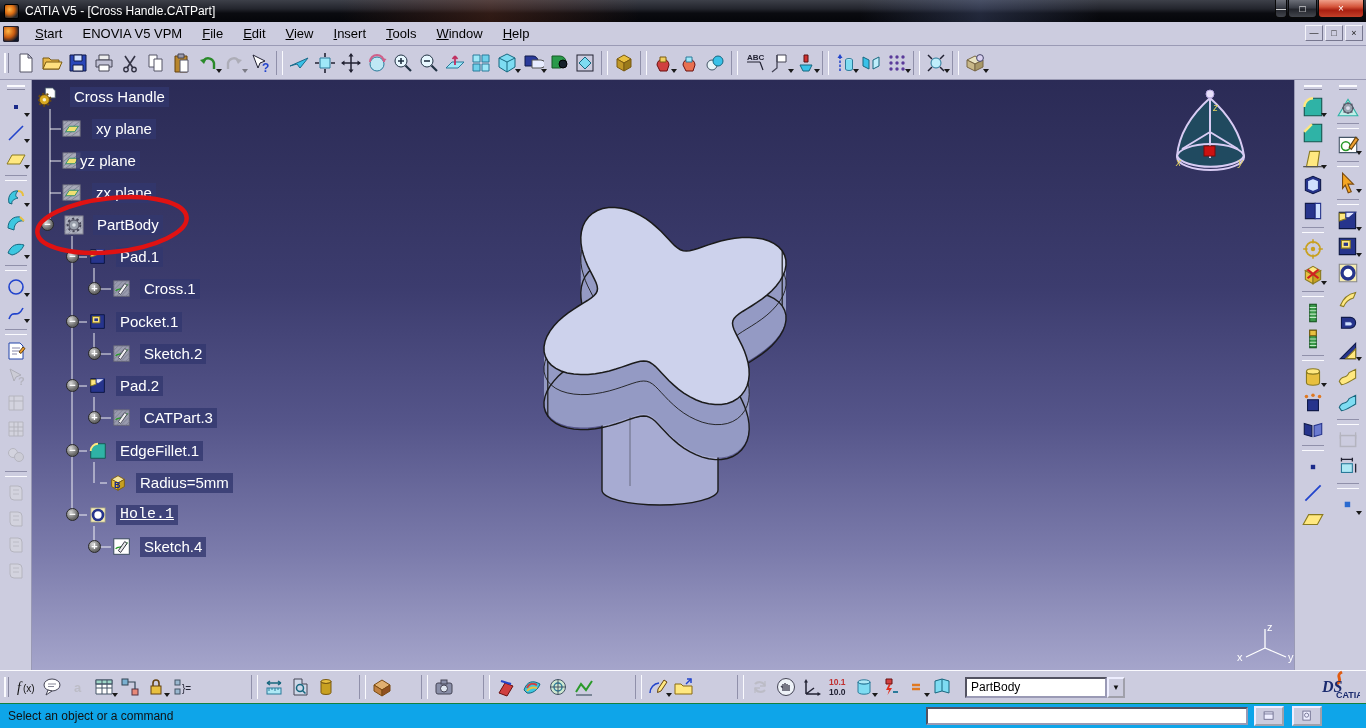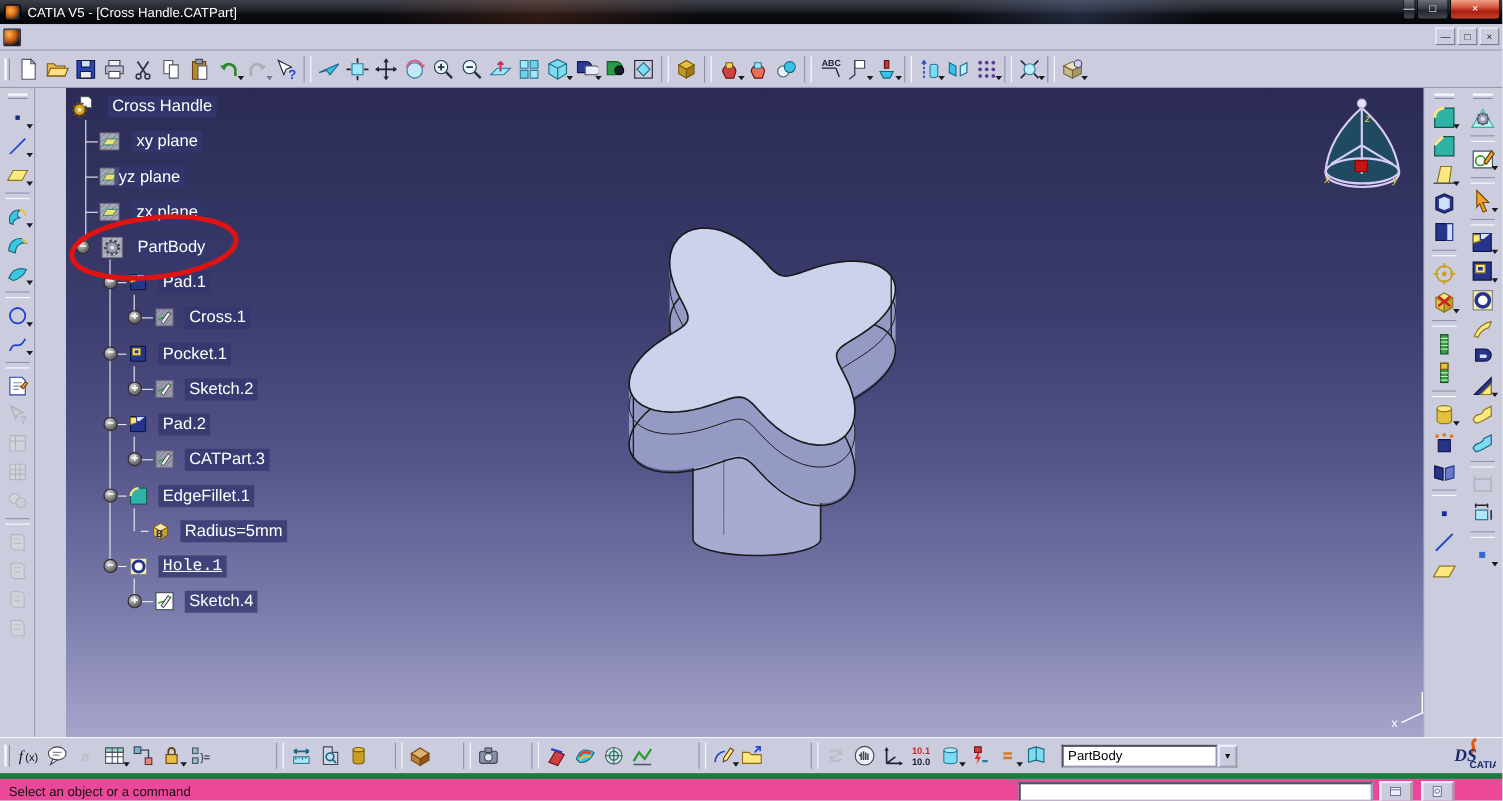--- a/index.html
+++ b/index.html
@@ -41,38 +41,38 @@
   .vhandle { width:18px; height:5px; border-top:2px solid #fafafe; border-bottom:1px solid #8888a0; margin:3px 0 4px 0; flex:0 0 auto; }
 
   .main { display:flex; height:590px; }
   .vtb { background:#ccccdf; display:flex; flex-direction:column; align-items:center; padding-top:2px; }
   .vtb.left { width:32px; border-right:1px solid #9a9ab5; }
   .right-rail { width:72px; display:flex; border-left:1px solid #9a9ab5; }
   .right-rail .vtb { width:36px; }
 
   
   .viewport { position:relative; flex:1; overflow:hidden;
-    background:linear-gradient(180deg,#2b2b56 0%,#32325f 15%,#3c3c6e 35%,#55558a 58%,#7b7bab 80%,#a5a5cb 100%);margin-left:28px; }
+    background:linear-gradient(180deg,#2b2b56 0%,#32325f 15%,#3c3c6e 35%,#55558a 58%,#7b7bab 80%,#a5a5cb 100%); }
   .tree-row { position:absolute; height:20px; }
   .exp { position:absolute; width:13px; height:13px; top:3px; border-radius:50%;
     background:radial-gradient(circle at 35% 30%,#d8d8d8,#707070 60%,#444); border:1px solid #2a2a2a;
     color:#fff; font-size:11px; font-weight:bold; line-height:11px; text-align:center; cursor:default; }
   .t-ico { position:absolute; width:20px; height:20px; top:0; }
   .t-label { position:absolute; top:0; height:20px; line-height:19px; color:#fff; font-size:15px;
     background:rgba(50,55,110,0.78); padding:0 4px; white-space:nowrap; }
   .t-label.ul { text-decoration:underline; }
   .overlay { position:absolute; }
 
   
   .bbar { height:33px; background:#ccccdf; border-top:1px solid #fafafe; display:flex; align-items:center; padding-left:2px; }
   .combo { display:flex; align-items:center; margin-left:10px; }
   .combo-field { width:142px; height:21px; background:#fff; border:2px inset #9a9ab5; font-size:12px; line-height:17px; padding-left:4px; color:#000; }
   .combo-btn { width:18px; height:21px; background:#ccccdf; border:2px outset #eef; font-size:8px; display:flex; align-items:center; justify-content:center; color:#111; }
   .dslogo { margin-left:auto; margin-right:6px; }
-  .statusbar { position:relative; height:25px; background:#ec4899; border-top:5px solid #15803d; font-size:12px; color:#111; }
+  .statusbar { position:relative; height:25px; background:#0ea5e9; border-top:1px solid #15803d; font-size:12px; color:#111; }
   .status-msg { position:absolute; left:8px; top:5px; }
   .cmd-input { position:absolute; left:926px; top:3px; width:322px; height:18px; background:#fff; border:2px inset #9a9ab5; font-size:12px; padding:0 3px; font-family:"Liberation Sans",sans-serif; }
   .st-btn { position:absolute; top:2px; width:30px; height:20px; background:#ccccdf; border:2px outset #eef; display:flex; align-items:center; justify-content:center; }
 </style>
 </head>
 <body>
 
 <div class="screen">
 
   <div class="titlebar">
@@ -82,20 +82,31 @@
     <span>CATIA V5 - [Cross Handle.CATPart]</span>
     <div class="winbtns" id="winbtns">
         <div class="winbtn minimize">—</div>
         <div class="winbtn restore">□</div>
         <div class="winbtn close">×</div>
       </div>
   </div>
 
   <div class="menubar">
     <div class="mdiicon"></div>
+    <div id="menuitems" style="display:flex">
+        <span class="menu-item"><u>S</u>tart</span>
+        <span class="menu-item">ENOVIA V5 VPM</span>
+        <span class="menu-item"><u>F</u>ile</span>
+        <span class="menu-item"><u>E</u>dit</span>
+        <span class="menu-item"><u>V</u>iew</span>
+        <span class="menu-item"><u>I</u>nsert</span>
+        <span class="menu-item"><u>T</u>ools</span>
+        <span class="menu-item"><u>W</u>indow</span>
+        <span class="menu-item"><u>H</u>elp</span>
+      </div>
     <div class="mdibtns" id="mdibtns">
         <div class="mdibtn">—</div>
         <div class="mdibtn">□</div>
         <div class="mdibtn">×</div>
       </div>
   </div>
 
   <div class="tbar-top" id="tbtop">
       <div class="hhandle"></div>
       <div class="tb-btn">

